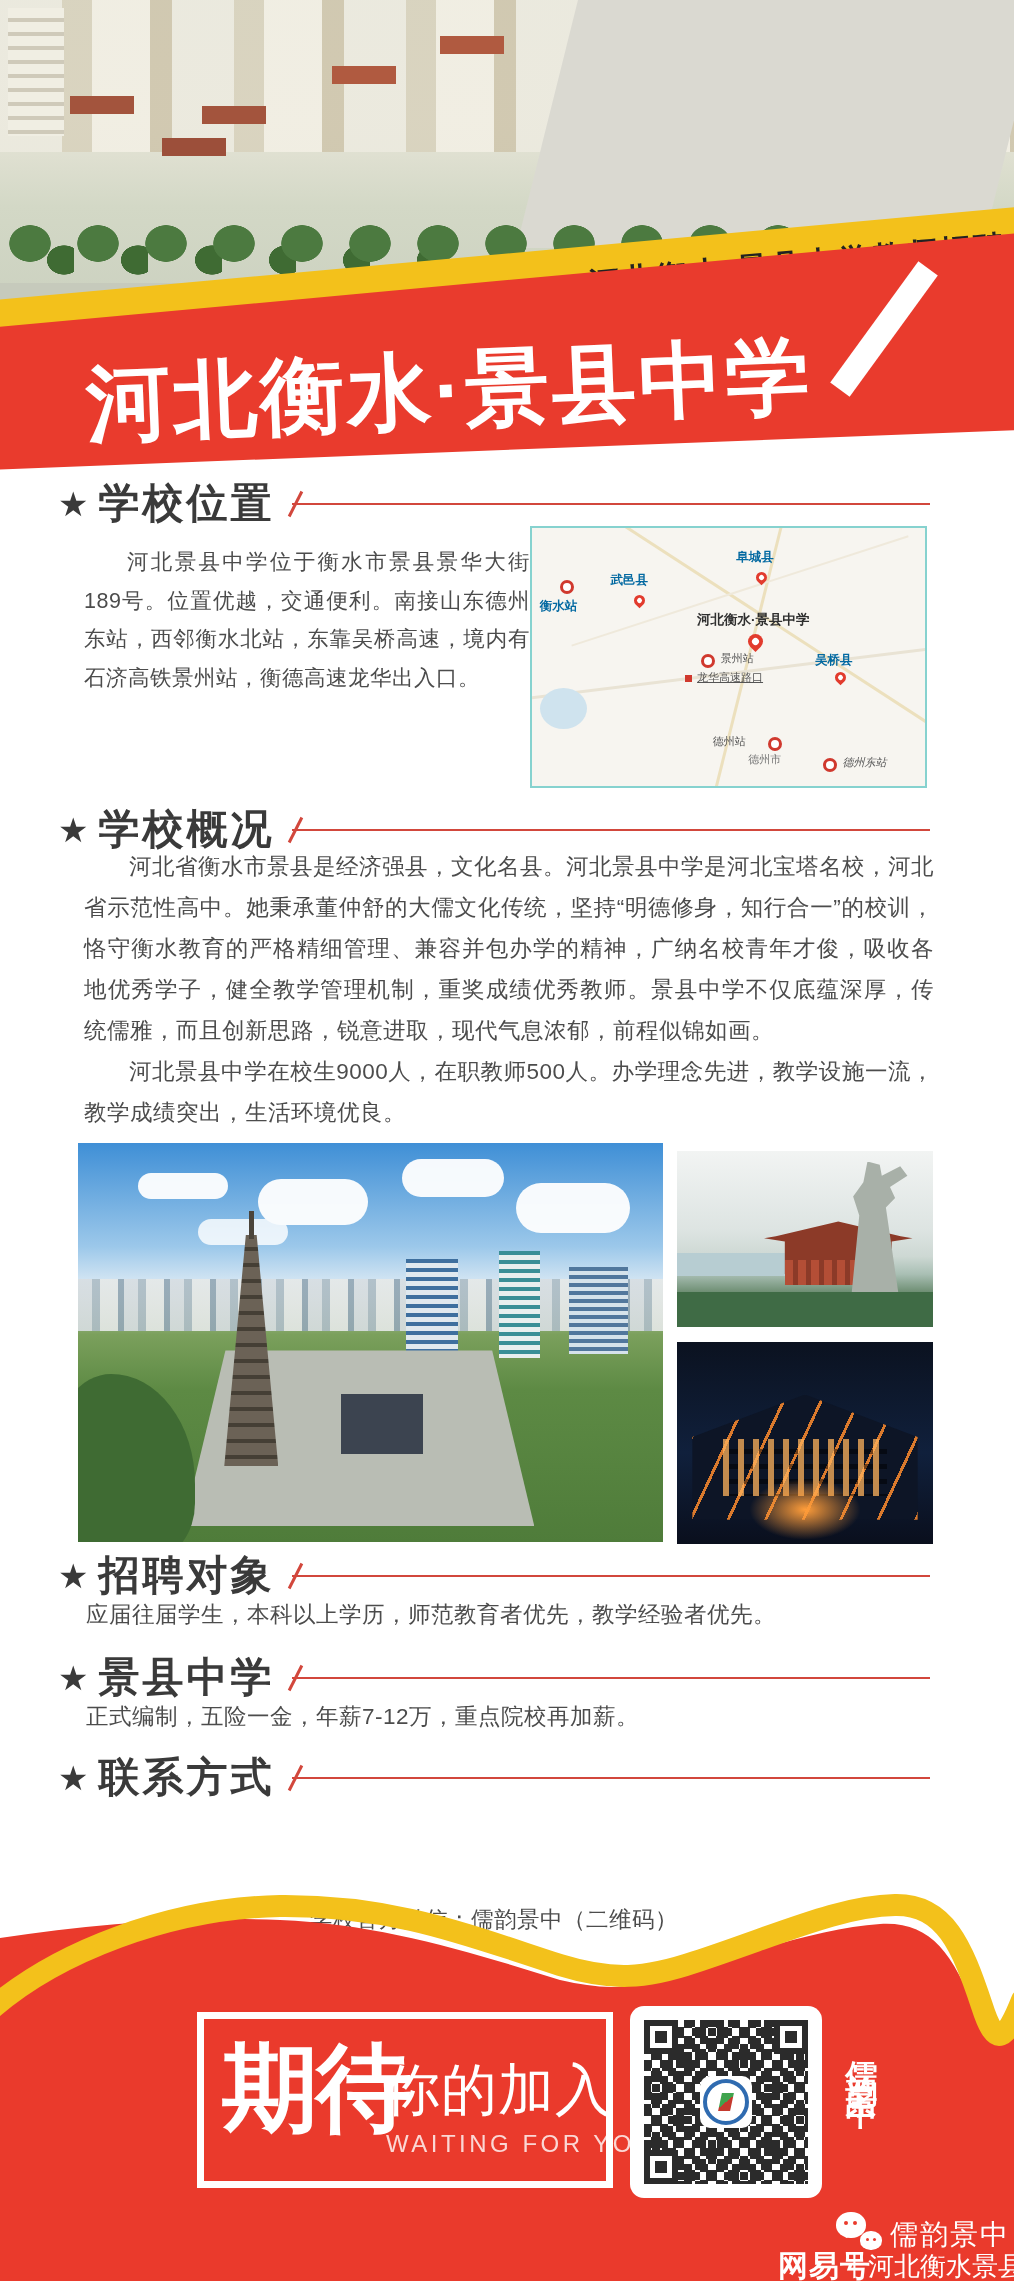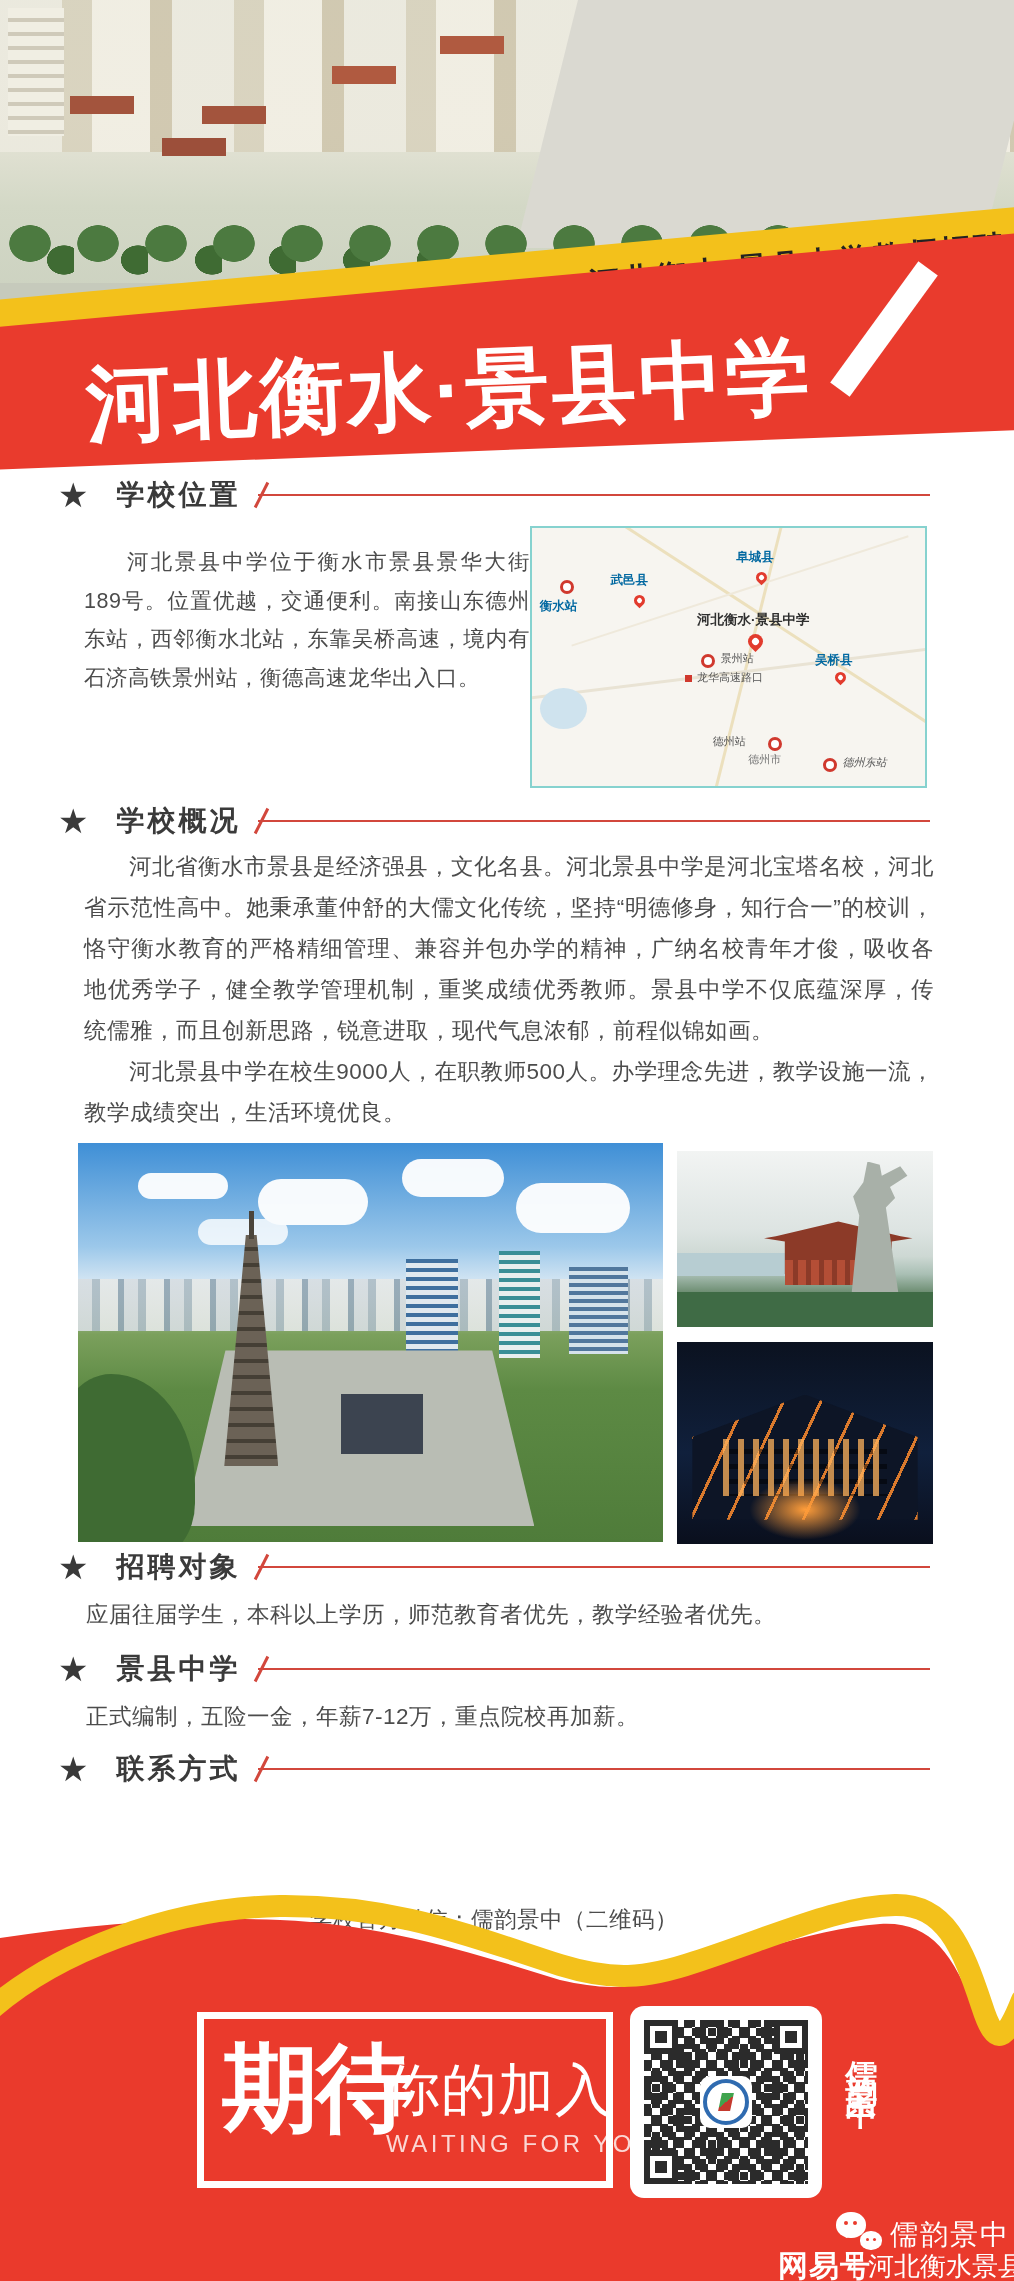--- a/index.html
+++ b/index.html
@@ -29,21 +29,21 @@
     font-size:31px;font-weight:bold;color:#222;letter-spacing:3px;}
   .banner{position:absolute;left:0;top:226px;width:1014px;height:246px;background:#e93b2d;z-index:4;
     clip-path:polygon(0 41%,100% 3%,100% 83%,0 99%);}
   .banner-title{position:absolute;left:86px;top:108px;font-size:84px;font-weight:bold;color:#fff;
     letter-spacing:3px;transform:rotate(-2.3deg);white-space:nowrap;}
   .banner-slash{position:absolute;left:872px;top:28px;width:24px;height:150px;background:#fff;transform:rotate(36deg);}
 
   
   .sec-head{position:absolute;display:flex;align-items:center;z-index:2;}
   .sec-star{font-size:34px;color:#3a3a3a;margin-right:10px;line-height:1;}
-  .sec-title{font-size:28px;font-weight:bold;color:#3a3a3a;letter-spacing:3px;white-space:nowrap;margin-left:18px;}
+  .sec-title{font-size:41px;font-weight:bold;color:#3a3a3a;letter-spacing:3px;white-space:nowrap;}
   .rule{flex:1;height:2px;background:#d2473c;margin-left:18px;position:relative;}
   .rule::before{content:"";position:absolute;left:2px;top:-13px;width:3px;height:28px;background:#d2473c;transform:rotate(27deg);}
 
   .body-text{position:absolute;font-size:22.5px;line-height:41px;color:#4c4c4c;letter-spacing:.5px;}
   .indent{text-indent:2em;text-align:justify;}
 
   
   .map{position:absolute;left:530px;top:526px;width:397px;height:262px;background:#f7f5f0;
     border:2px solid #86d2cf;box-sizing:border-box;overflow:hidden;}
   .road{position:absolute;background:#ece0bd;}
@@ -187,21 +187,21 @@
     <span class="sta" style="left:7%;top:20%;"></span>
     <span class="map-label" style="left:2%;top:27%;">衡水站</span>
 
     <span class="map-label school" style="left:42%;top:32%;">河北衡水·景县中学</span>
     <span class="pin big" style="left:55%;top:41%;"></span>
 
     <span class="sta" style="left:43%;top:49%;"></span>
     <span class="map-label small" style="left:48%;top:47.5%;">景州站</span>
 
     <span class="dot" style="left:39%;top:57%;"></span>
-    <span class="map-label small" style="left:42%;top:55%;">龙华高速路口</span>
+    <span class="map-label small" style="left:42%;top:55%;text-decoration:underline;">龙华高速路口</span>
 
     <span class="map-label" style="left:72%;top:48%;">吴桥县</span>
     <span class="pin" style="left:77%;top:56%;"></span>
 
     <span class="map-label small" style="left:46%;top:80%;">德州站</span>
     <span class="sta" style="left:60%;top:81%;"></span>
 
     <span class="map-label city" style="left:55%;top:87%;">德州市</span>
 
     <span class="sta" style="left:74%;top:89%;"></span>

